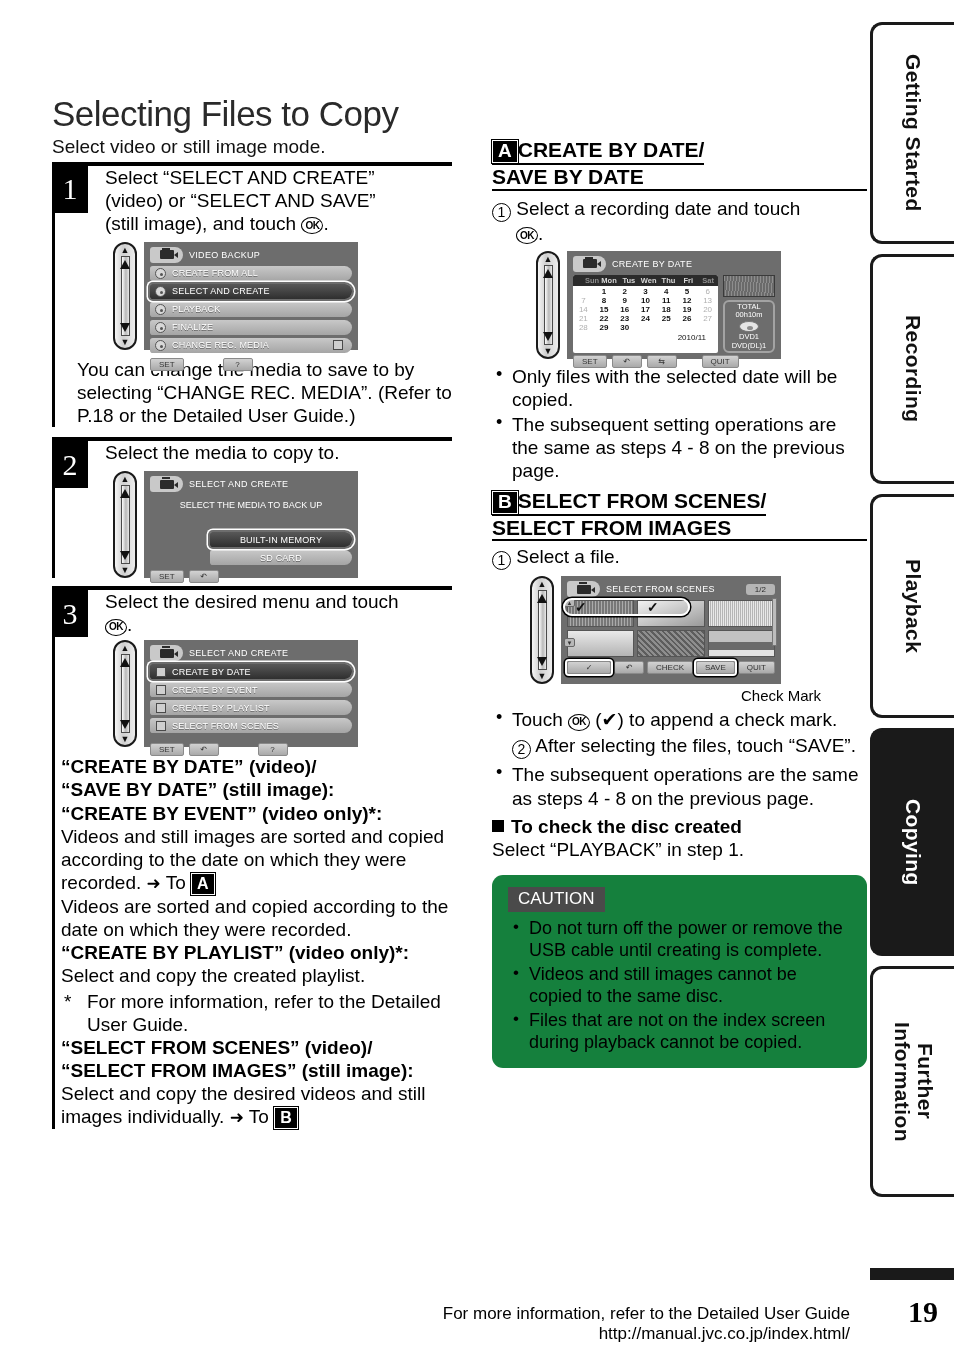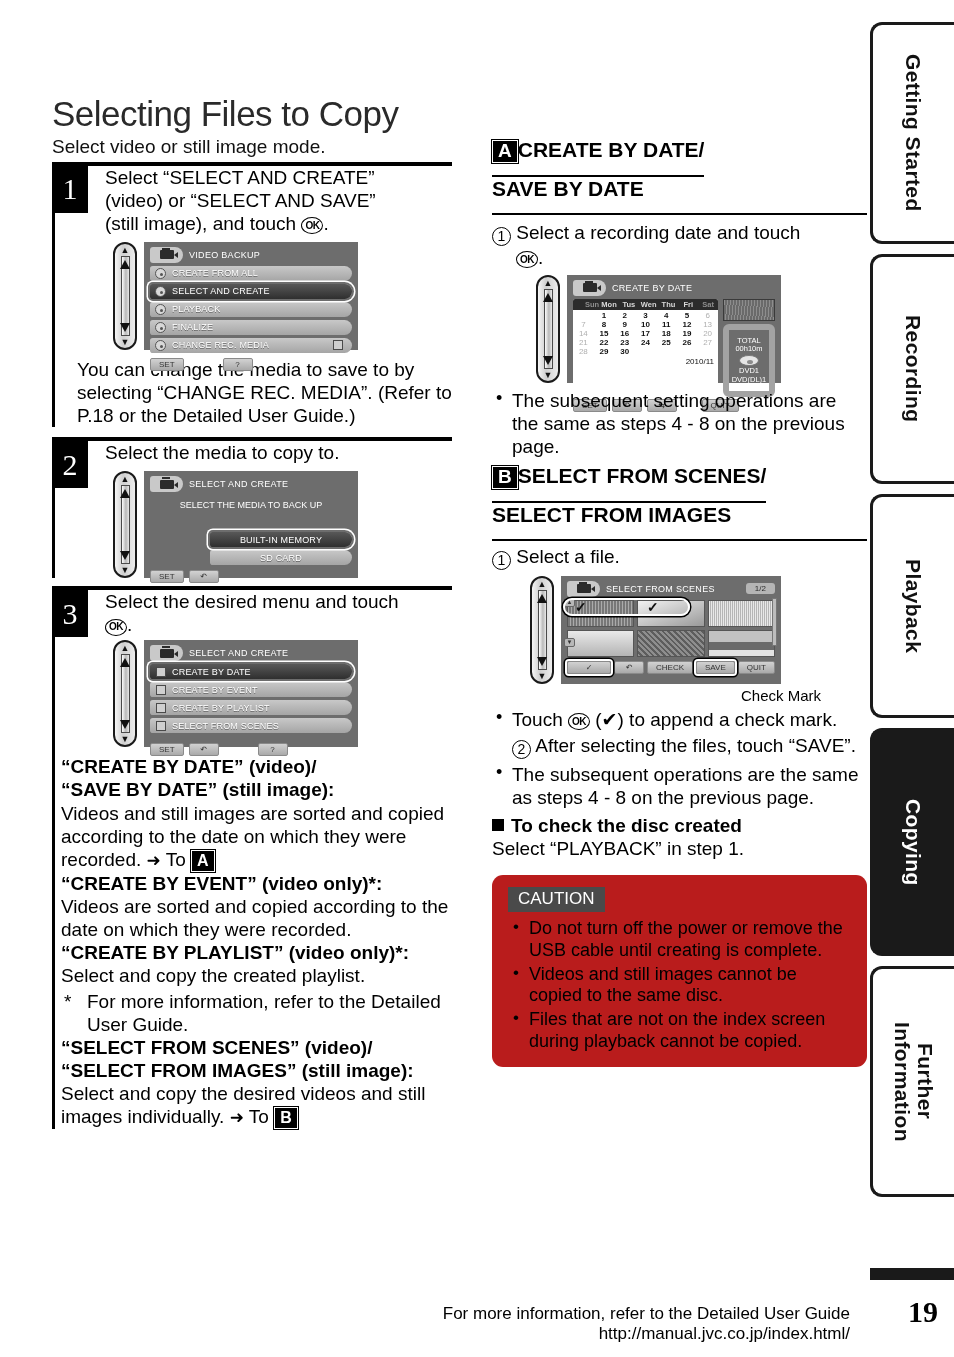--- a/index.html
+++ b/index.html
@@ -167,31 +167,31 @@
   }
   .cal-dow span:first-child { color:#8e8e8e;padding-left:12px; }
   .cal-dow span:last-child  { color:#8e8e8e; }
   .cal-grid {
     display:grid; grid-template-columns: repeat(7,1fr);
     font-size:8px; text-align:center; row-gap:0px; padding:1px 0 0 0;
     color:#111; font-weight:bold;
   }
   .cal-grid .dim { color:#b0b0b0; font-weight:normal; }
   .cal-grid .emp { color:transparent; }
-  .cal-ym { text-align:right; font-size:8px; padding:1px 4px 2px 0; color:#111; }
+  .cal-ym { text-align:right; font-size:8px; padding:1px 12px 2px 0; color:#111; }
   .cal-side { width:52px; display:flex; flex-direction:column; gap:3px; }
   .thumb-prev {
     height:22px; background:linear-gradient(to bottom,#7f7f7f,#585858);
     border:1px solid #3a3a3a;
     background-image: repeating-linear-gradient(96deg,#8d8d8d 0 1px,#6a6a6a 1px 3px);
   }
   .disc-box {
-    flex:1; border:6px solid #a3a3a3; border-radius:6px;
+    flex:1; border:2px solid #a3a3a3; border-radius:6px;
     display:flex; flex-direction:column; align-items:center;
-    color:#fff; font-size:7.5px; padding:7px 0; line-height:1.15;
+    color:#fff; font-size:7.5px; padding:1px 0; line-height:1.15;
   }
   .disc-ico {
     width:20px;height:11px;border-radius:50%;
     background:#e5e5e5;border:1px solid #777; margin:1px 0; position:relative;
   }
   .disc-ico::after{content:"";position:absolute;left:7px;top:3.5px;width:6px;height:4px;border-radius:50%;background:#8c8c8c;}
 
   
   .thumbs { display:grid; grid-template-columns:repeat(3,1fr); gap:3px; margin-top:3px; }
   .th { height:27px; border:1px solid #555; position:relative; }
@@ -235,35 +235,35 @@
     margin-bottom:2px;
   }
   ul.bul li::before {
     content:"\2022"; position:absolute; left:4px; top:-1px; font-size:18px;
   }
 
   
   .h-ab {
     font-size: 21px; font-weight: bold; line-height:1.13;
     border-bottom: 2.5px solid #000; display:inline-block;
-    padding-bottom:12px;
+    padding-bottom:0px;
   }
   .h-ab-wrap { margin-bottom:2px; }
   .h-sq {
     font-size: 19px; font-weight: bold; margin-top: 6px;
   }
   .h-sq::before {
     content:""; display:inline-block; width:12px; height:12px;
     background:#000; margin-right:7px; vertical-align:1px;
   }
   .bold { font-weight: bold; }
 
   
   .caution {
-    margin-top: 14px; background:#b91c1c; border-radius:11px;
+    margin-top: 14px; background:#15803d; border-radius:11px;
     padding: 12px 16px 14px 16px;
   }
   .caution-tag {
     display:inline-block; background:#4a4a4a; color:#fff;
     font-size:17px; padding:2px 10px 3px 10px; margin-bottom:4px;
   }
   .caution ul { list-style:none; }
   .caution li {
     position:relative; padding-left:21px; font-size:18px; line-height:1.22;
     margin-top:2px;
@@ -464,28 +464,28 @@
               <div class="softbtn">SET</div>
               <div class="softbtn">↶</div>
               <div class="softbtn q">?</div>
             </div>
           </div>
         </div>
 
         <div style="margin-left:-16px;">
           <div class="para bold">“CREATE BY DATE” (video)/</div>
           <div class="para bold" style="margin-top:0">“SAVE BY DATE” (still image):</div>
+          <div class="para bold" style="margin-top:0">“CREATE BY EVENT” (video only)*:</div>
+
           <div class="para" style="margin-top:0">
             <span>Videos and still images are sorted and copied according to the date on which they were recorded.</span>
             <span class="arrow">➜</span>
             <span>To</span>
             <span class="abox">A</span>
           </div>
-
-          <div class="para bold" style="margin-top:0">“CREATE BY EVENT” (video only)*:</div>
           <div class="para" style="margin-top:0">Videos are sorted and copied according to the date on which they were recorded.</div>
 
           <div class="para bold" style="margin-top:0">“CREATE BY PLAYLIST” (video only)*:</div>
           <div class="para" style="margin-top:0">Select and copy the created playlist.</div>
 
           <div class="para" style="margin-top:2px;position:relative;padding-left:26px;">
             <span style="position:absolute;left:3px;top:0;">*</span>
             <span>For more information, refer to the Detailed User Guide.</span>
           </div>
 
@@ -596,20 +596,21 @@
         <div class="btn-row" style="margin-top:2px;">
           <div class="softbtn">SET</div>
           <div class="softbtn">↶</div>
           <div class="softbtn">⇆</div>
           <div class="softbtn" style="margin-left:20px;">QUIT</div>
         </div>
       </div>
     </div>
 
     <ul class="bul">
+      <li>Only files with the selected date will be copied.</li>
       <li>The subsequent setting operations are the same as steps 4 - 8 on the previous page.</li>
     </ul>
 
     <div class="h-ab-wrap" style="margin-top:6px;">
       <div class="h-ab"><span class="abox" style="font-size:19px;padding:0 5px;">B</span><span>SELECT FROM SCENES/</span></div>
       <div class="h-ab" style="display:block;">SELECT FROM IMAGES</div>
     </div>
 
     <div class="para" style="margin-top:4px;">
       <span class="circnum">1</span>

